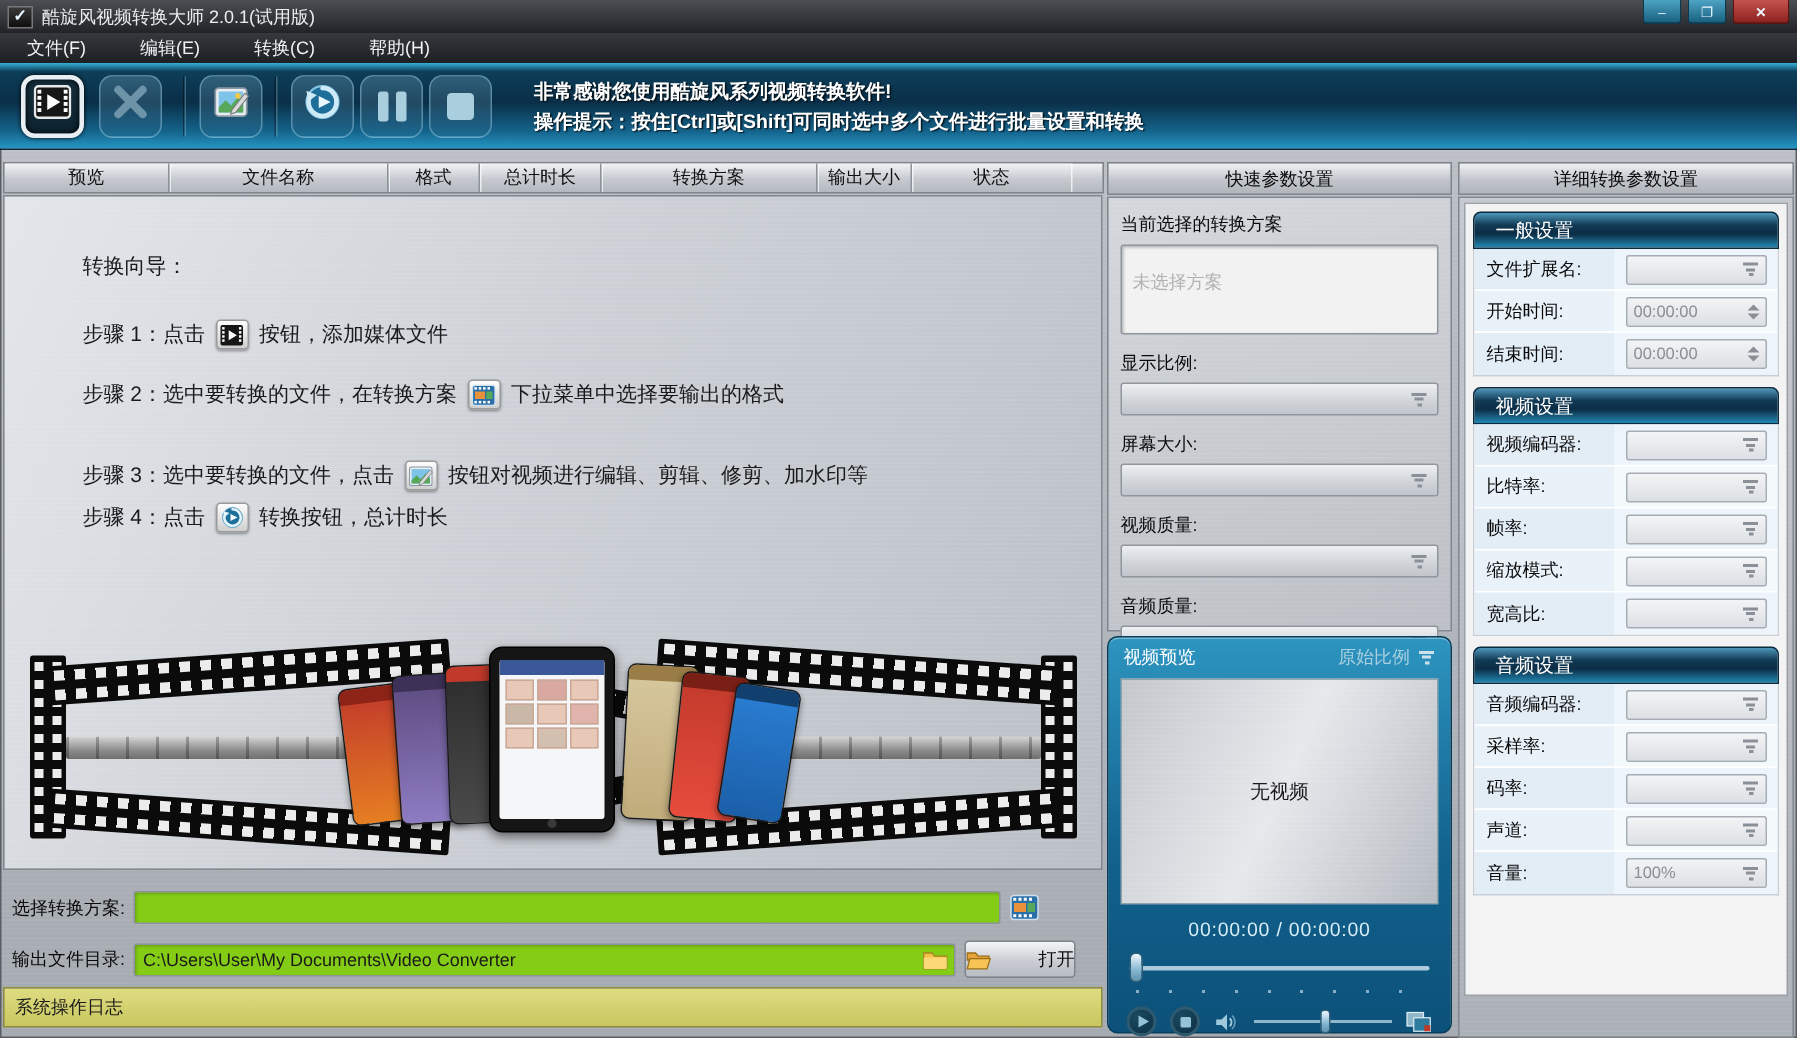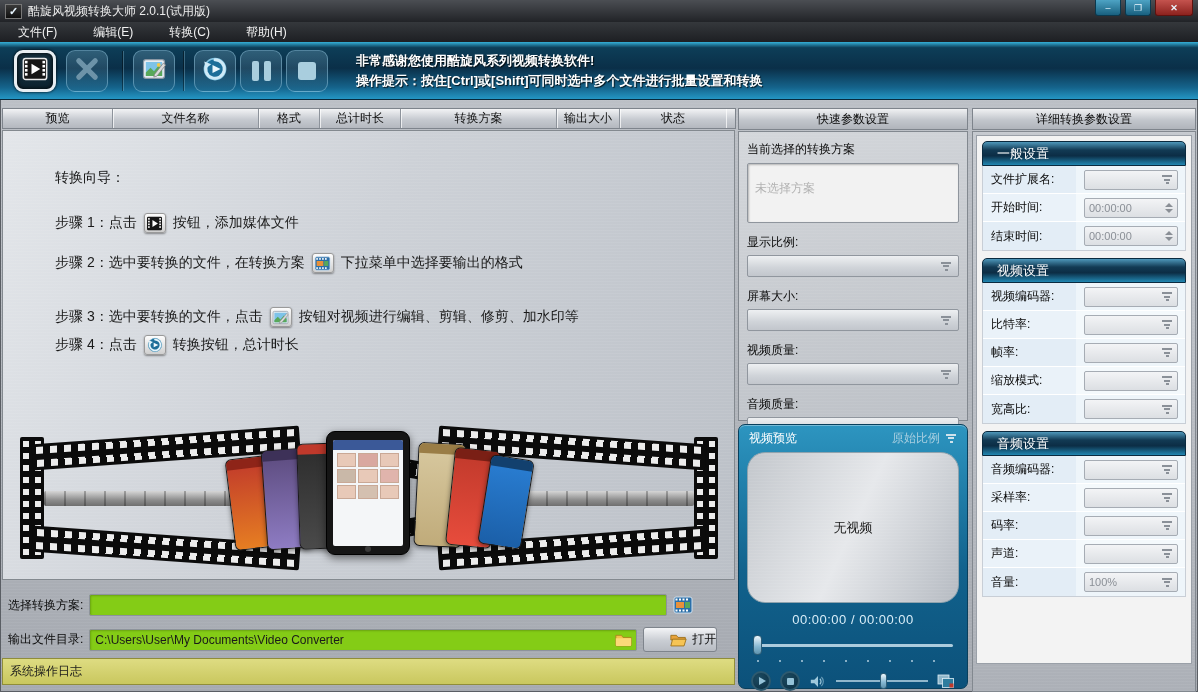--- a/index.html
+++ b/index.html
@@ -105,21 +105,21 @@
   .q-field-label{font-size:12px;color:#0a0a0a;margin:11px 0 4px;}
   .combo{height:22px;background:linear-gradient(#eef0f2,#cfd3d8 60%,#c2c6cc);border:1px solid #90969e;
     border-radius:2px;display:flex;align-items:center;justify-content:flex-end;padding:0 6px;cursor:pointer;}
   
   .preview-panel{position:absolute;left:738px;top:424px;width:230px;height:265px;border-radius:7px;
     background:linear-gradient(#2d95c0,#11628d 55%,#0c517a);border:1px solid #093f5c;
     box-shadow:inset 0 1px 0 rgba(255,255,255,.35);}
   .pv-hdr{height:26px;display:flex;align-items:center;padding:0 10px;gap:6px;}
   .pv-title{color:#fff;font-size:12px;flex:1;}
   .pv-ratio{color:#a9cfe0;font-size:12px;display:flex;align-items:center;gap:5px;cursor:pointer;}
-  .pv-screen{margin:1px 8px 0;height:151px;border-radius:18px;border:1px solid #8fa3ae;
+  .pv-screen{margin:1px 8px 0;height:151px;border-radius:0;border:1px solid #8fa3ae;
     background:
       repeating-linear-gradient(0deg, rgba(255,255,255,.06) 0 1px, transparent 1px 3px),
       linear-gradient(115deg,#c3c7cc,#e6e8eb 50%,#b6bbc2);
     display:flex;align-items:center;justify-content:center;font-size:13px;color:#1a1a1a;}
   .pv-time{margin-top:9px;text-align:center;color:#d8edf8;font-size:13px;letter-spacing:.5px;}
   .pv-seek{position:relative;margin:8px 14px 0;height:20px;cursor:pointer;}
   .pv-seek .groove{position:absolute;left:0;right:0;top:9px;height:3px;background:rgba(225,243,252,.75);border-radius:2px;}
   .pv-seek .thumb{position:absolute;left:0;top:0;width:9px;height:20px;border-radius:4px;
     background:linear-gradient(#eef7fc,#85b7d1 60%,#5e93ae);border:1px solid #2e5d76;}
   .pv-dots{margin:5px 18px 0;height:2px;
@@ -157,21 +157,21 @@
   .spin i{width:0;height:0;border-left:4px solid transparent;border-right:4px solid transparent;}
   .spin .up{border-bottom:4px solid #8a8f96;}
   .spin .dn{border-top:4px solid #8a8f96;}
   
   .form-row{position:absolute;display:flex;align-items:center;gap:6px;font-size:12px;color:#0a0a0a;}
   .txt-input{height:22px;background:#84cc16;border:1px solid #8d939b;border-radius:2px;
     box-shadow:inset 1px 1px 2px rgba(0,0,0,.2);font-size:12px;color:#1a1a1a;padding:0 5px;
     display:flex;align-items:center;font-family:"Liberation Sans",sans-serif;}
   .icon-btn{display:flex;align-items:center;justify-content:center;cursor:pointer;}
   .open-btn{width:74px;height:25px;border:1px solid #7e848c;border-radius:3px;
-    background:linear-gradient(#f4f5f7,#c9cdd3 55%,#b8bcc3);display:flex;align-items:center;justify-content:flex-end;gap:5px;
+    background:linear-gradient(#f4f5f7,#c9cdd3 55%,#b8bcc3);display:flex;align-items:center;justify-content:space-between;gap:5px;
     font-size:12px;color:#0a0a0a;cursor:pointer;}
   .logbar{position:absolute;left:2px;top:658px;width:733px;height:27px;
     background:linear-gradient(#dedc82,#c9c75e);border:1px solid #8f8d3a;
     font-size:12px;color:#1a1a1a;display:flex;align-items:center;padding-left:7px;}
 </style>
 </head>
 <body>
 
 <div class="titlebar">
   <span class="app-logo">✓</span>
@@ -252,21 +252,21 @@
     <div>非常感谢您使用酷旋风系列视频转换软件!</div>
     <div>操作提示：按住[Ctrl]或[Shift]可同时选中多个文件进行批量设置和转换</div>
   </div>
 </div>
 
 <div class="list-header">
   <div class="lh-cell" style="width:110px">预览</div>
   <div class="lh-cell" style="width:146px">文件名称</div>
   <div class="lh-cell" style="width:61px">格式</div>
   <div class="lh-cell" style="width:81px">总计时长</div>
-  <div class="lh-cell" style="width:156px">转换方案</div>
+  <div class="lh-cell" style="width:144px">转换方案</div>
   <div class="lh-cell" style="width:63px">输出大小</div>
   <div class="lh-cell" style="width:106px;border-right:none">状态</div>
 </div>
 
 <div class="content">
   <div class="wizard-title">转换向导：</div>
 
   <div class="wiz-step" style="top:82px">
     <span>步骤 1：点击</span>
     <span class="step-icon">

